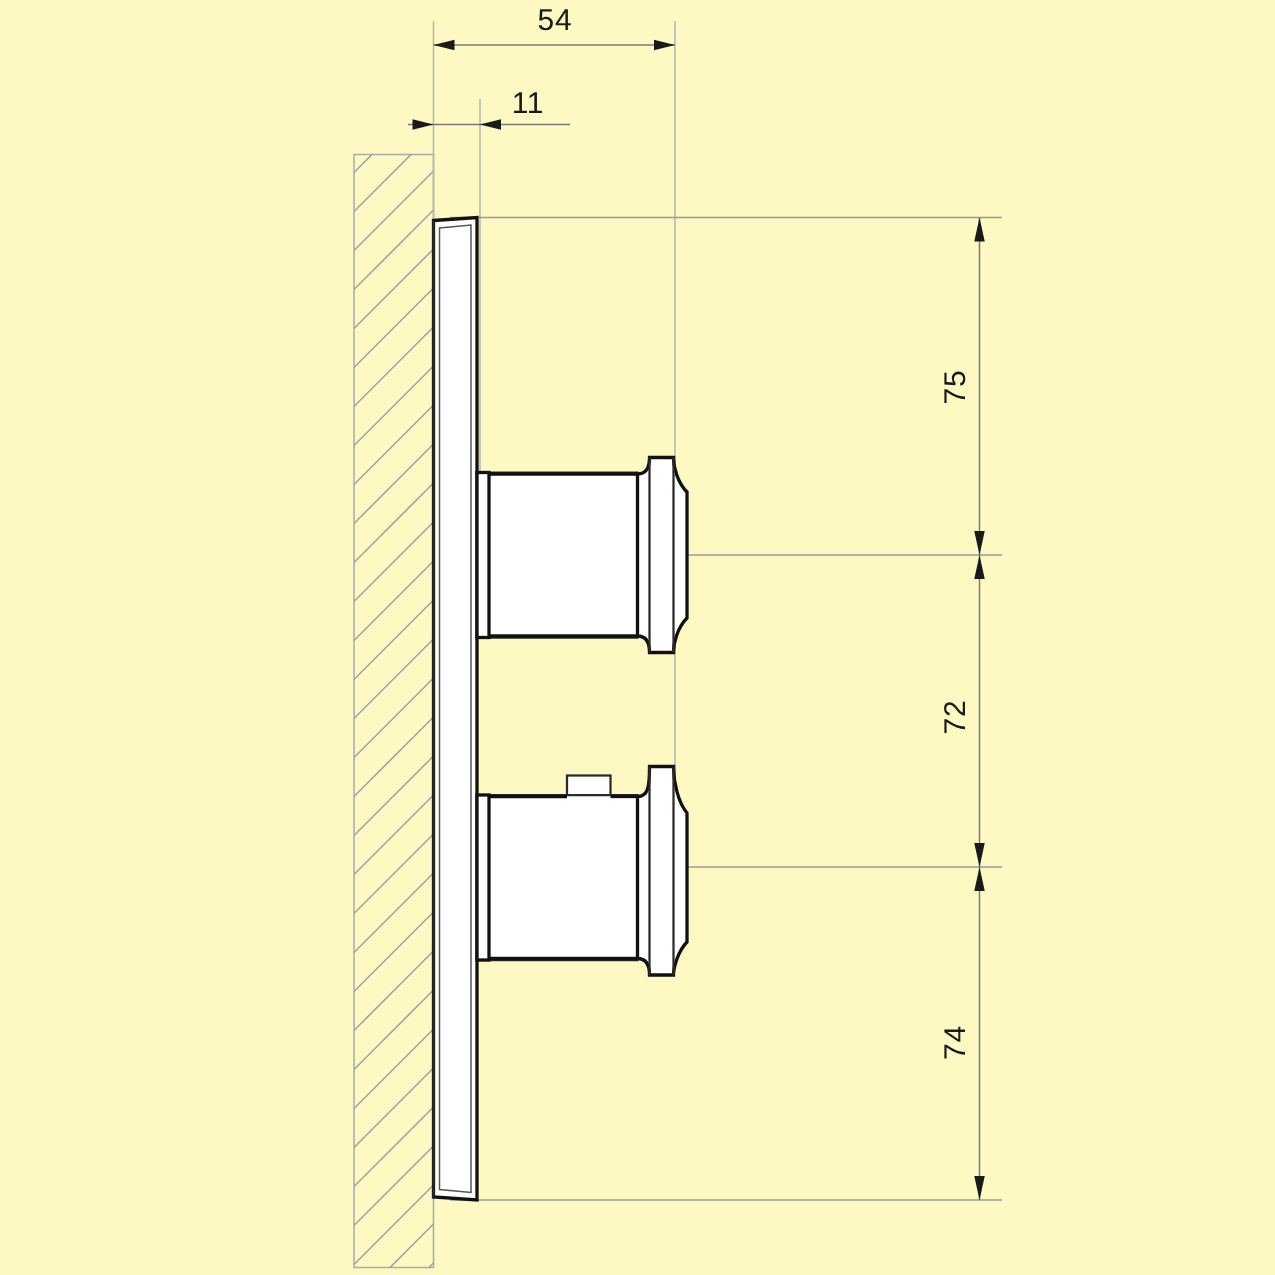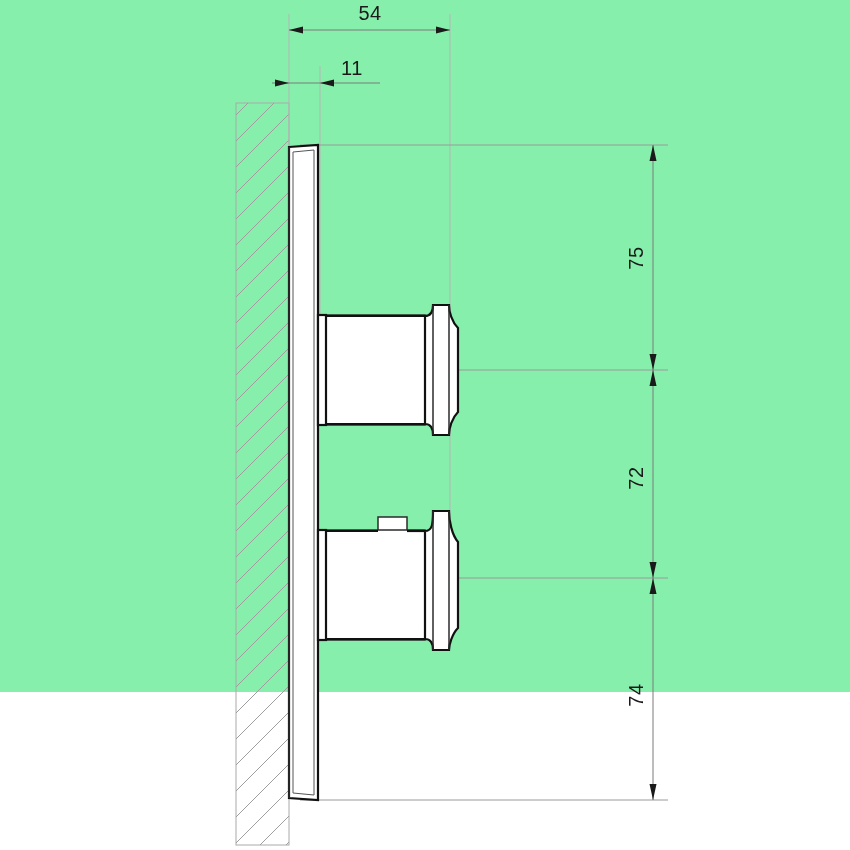--- a/index.html
+++ b/index.html
@@ -9,22 +9,22 @@
   }
   body {
     width: 850px;
     height: 850px;
     font-family: "Liberation Sans", sans-serif;
     overflow: hidden;
   }
   #drawing-root {
     position: relative;
     width: 850px;
-    height: 692px;
-    background: #86efac;
+    height: 850px;
+    background: #fef9c3;
   }
   svg.cad {
     display: block;
     width: 850px;
     height: 850px;
   }
   .dim-text {
     font-family: "Liberation Sans", sans-serif;
     font-size: 20px;
     fill: #1a1a1a;

